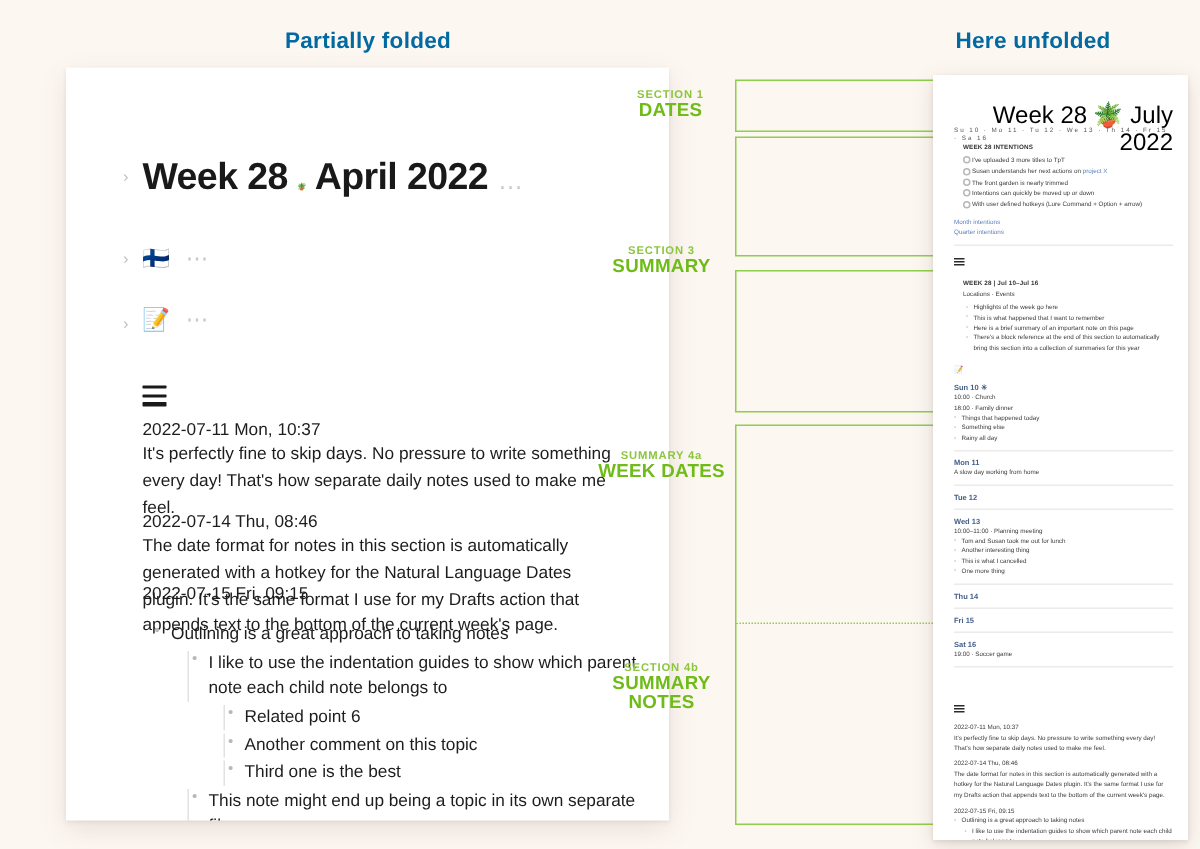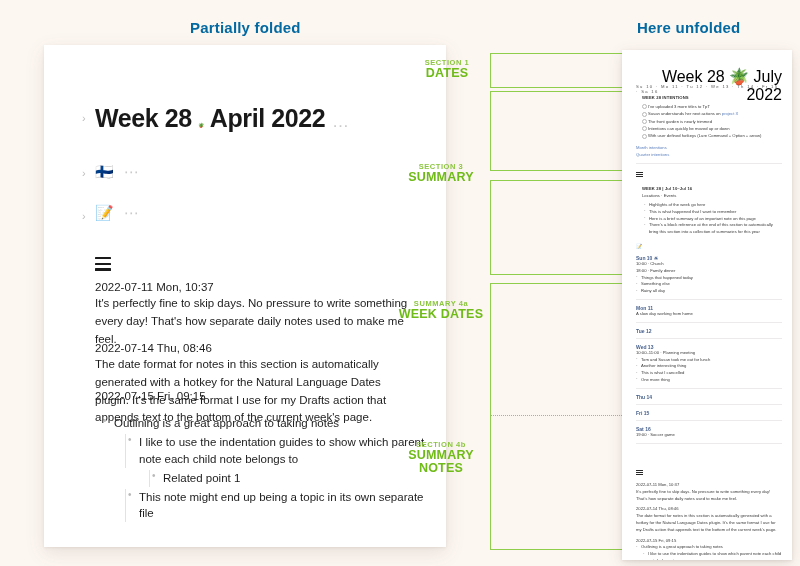--- a/index.html
+++ b/index.html
@@ -195,21 +195,23 @@
         <div class="stamp">2022-07-14 Thu, 08:46</div>
         <div class="body">The date format for notes in this section is automatically generated with a hotkey for the Natural Language Dates plugin. It's the same format I use for my Drafts action that appends text to the bottom of the current week's page.</div>
       </div>
       <div class="entry" id="entry-3">
         <div class="stamp">2022-07-15 Fri, 09:15</div>
       </div>
 
       <div id="outline">
           <div class="bul lvl1">Outlining is a great approach to taking notes</div>
           <div class="bul lvl2 guide">I like to use the indentation guides to show which parent note each child note belongs to</div>
-          <div class="bul lvl3 guide">Related point 1</div>
+          <div class="bul lvl3 guide">Related point 6</div>
+          <div class="bul lvl3 guide">Another comment on this topic</div>
+          <div class="bul lvl3 guide">Third one is the best</div>
           <div class="bul lvl2 guide">This note might end up being a topic in its own separate file</div>
         </div>
     </div>
   </div>
 
   <div id="right-wrap">
 
     <div class="sec-box" style="left:20px; top:13px;  width:250px; height:35px;"></div>
     <div class="sec-box" style="left:20px; top:51px;  width:250px; height:80px;"></div>
     <div class="sec-box" style="left:20px; top:140px; width:250px; height:95px;"></div>

